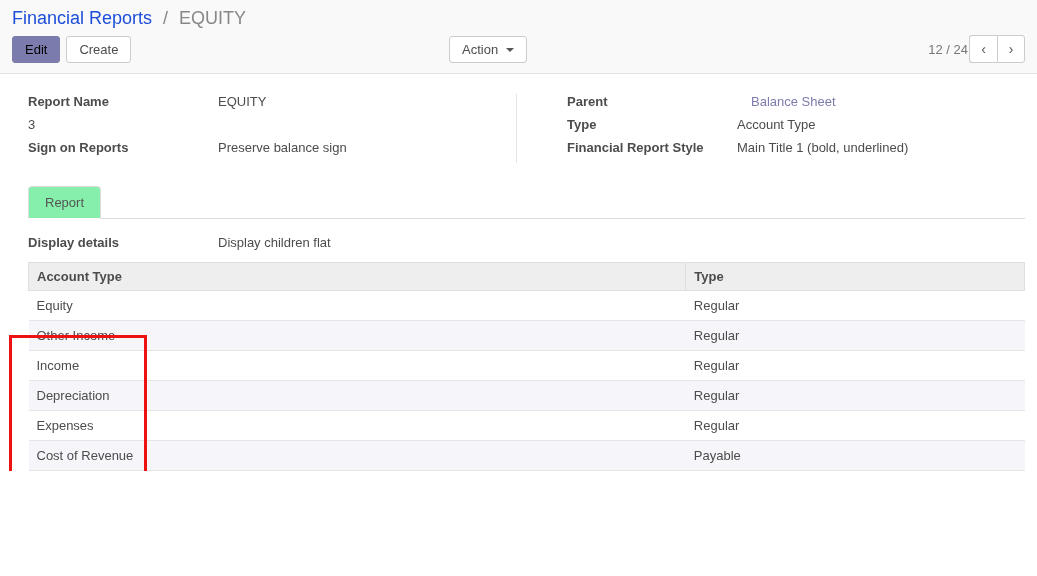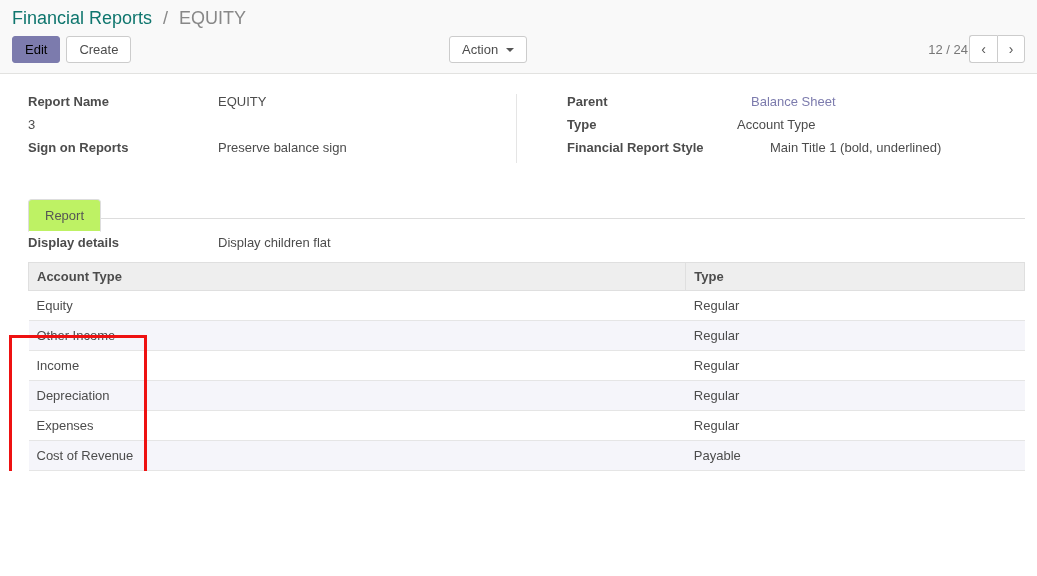--- a/index.html
+++ b/index.html
@@ -13,21 +13,21 @@
   .header-bar {
     padding: 8px 12px 10px 12px;
     border-bottom: 1px solid #e2e2e0;
     background: #f9f9f9;
   }
   .breadcrumb {
     font-size: 18px;
     color: #666;
     margin-bottom: 6px;
   }
-  .breadcrumb a { color: #0f766e; text-decoration: none; }
+  .breadcrumb a { color: #1d4ed8; text-decoration: none; }
   .breadcrumb .sep { color: #888; margin: 0 6px; }
   .breadcrumb .current { color: #888; }
   .btn-row { display: flex; align-items: center; }
   .btn {
     display: inline-block;
     padding: 5px 12px;
     font-size: 13px;
     border: 1px solid #ccc;
     background: #fff;
     border-radius: 3px;
@@ -88,24 +88,24 @@
     border-left: 1px solid #e5e5e5;
     margin: 0 20px 0 0;
   }
   .tabs { margin-top: 22px; border-bottom: 1px solid #ddd; }
   .tab {
     display:inline-block;
     padding: 8px 16px;
     border: 1px solid #ddd;
     border-bottom: 1px solid #fff;
     border-radius: 4px 4px 0 0;
-    background: #bef264;
+    background: #86efac;
     color: #555;
     position: relative;
-    top: 14px;
+    top: 1px;
     cursor: pointer;
   }
   .tab-content { padding-top: 16px; }
   table.grid {
     width: 100%;
     border-collapse: collapse;
     margin-top: 12px;
     font-size: 13px;
   }
   table.grid th {
@@ -179,21 +179,21 @@
     <div class="col">
       <div class="field-row">
         <div class="field-label" style="width:184px">Parent</div>
         <div class="field-value"><a href="#">Balance Sheet</a></div>
       </div>
       <div class="field-row">
         <div class="field-label" style="width:170px">Type</div>
         <div class="field-value">Account Type</div>
       </div>
       <div class="field-row">
-        <div class="field-label" style="width:203px">Financial Report Style</div>
+        <div class="field-label" style="width:170px">Financial Report Style</div>
         <div class="field-value">Main Title 1 (bold, underlined)</div>
       </div>
     </div>
   </div>
 
   <div class="tabs">
     <div class="tab">Report</div>
   </div>
 
   <div class="tab-content">

